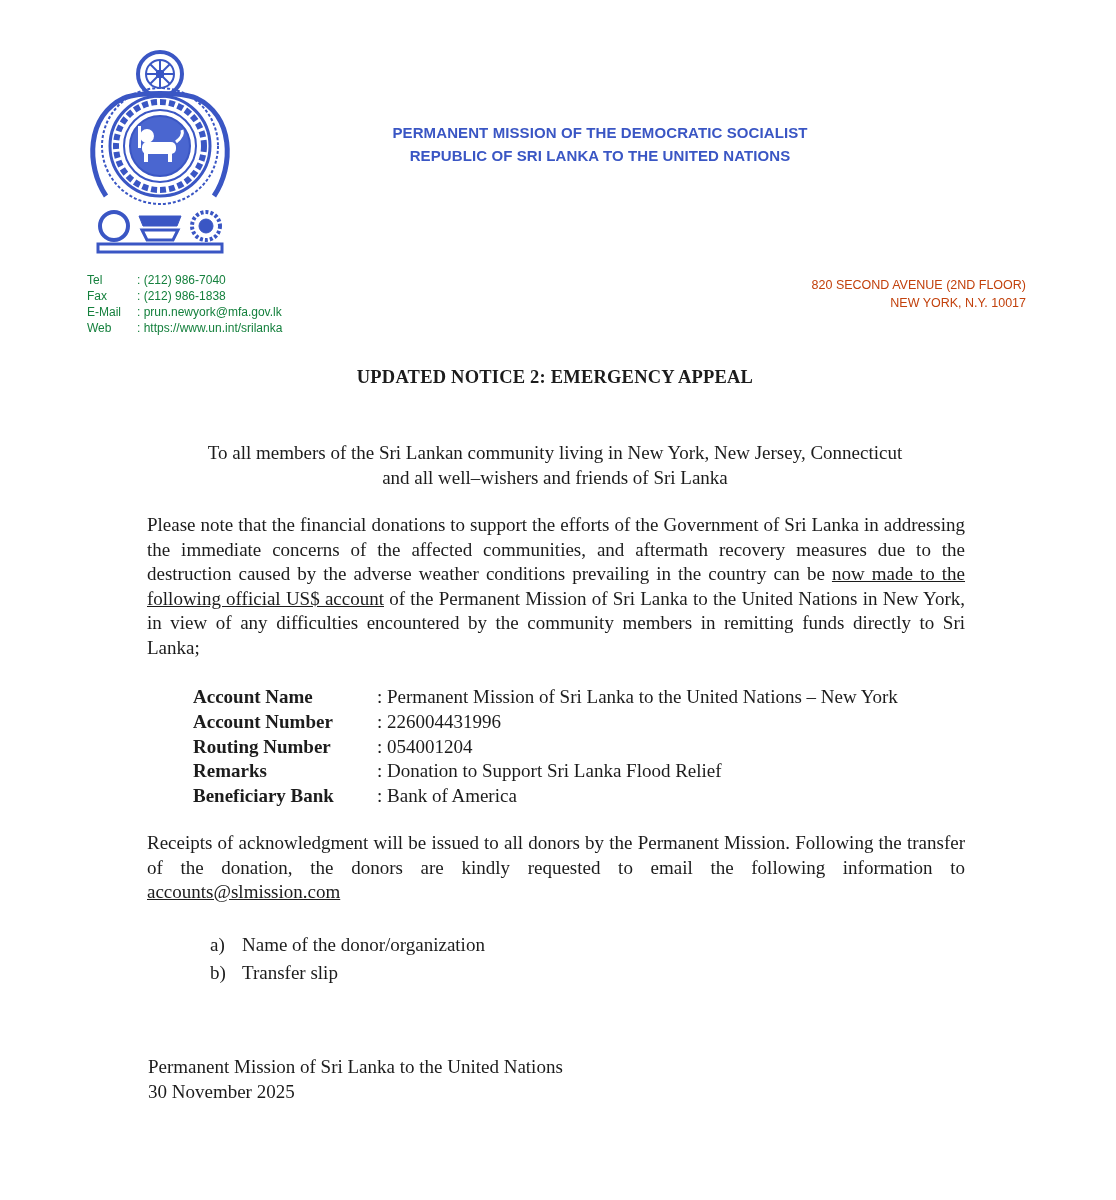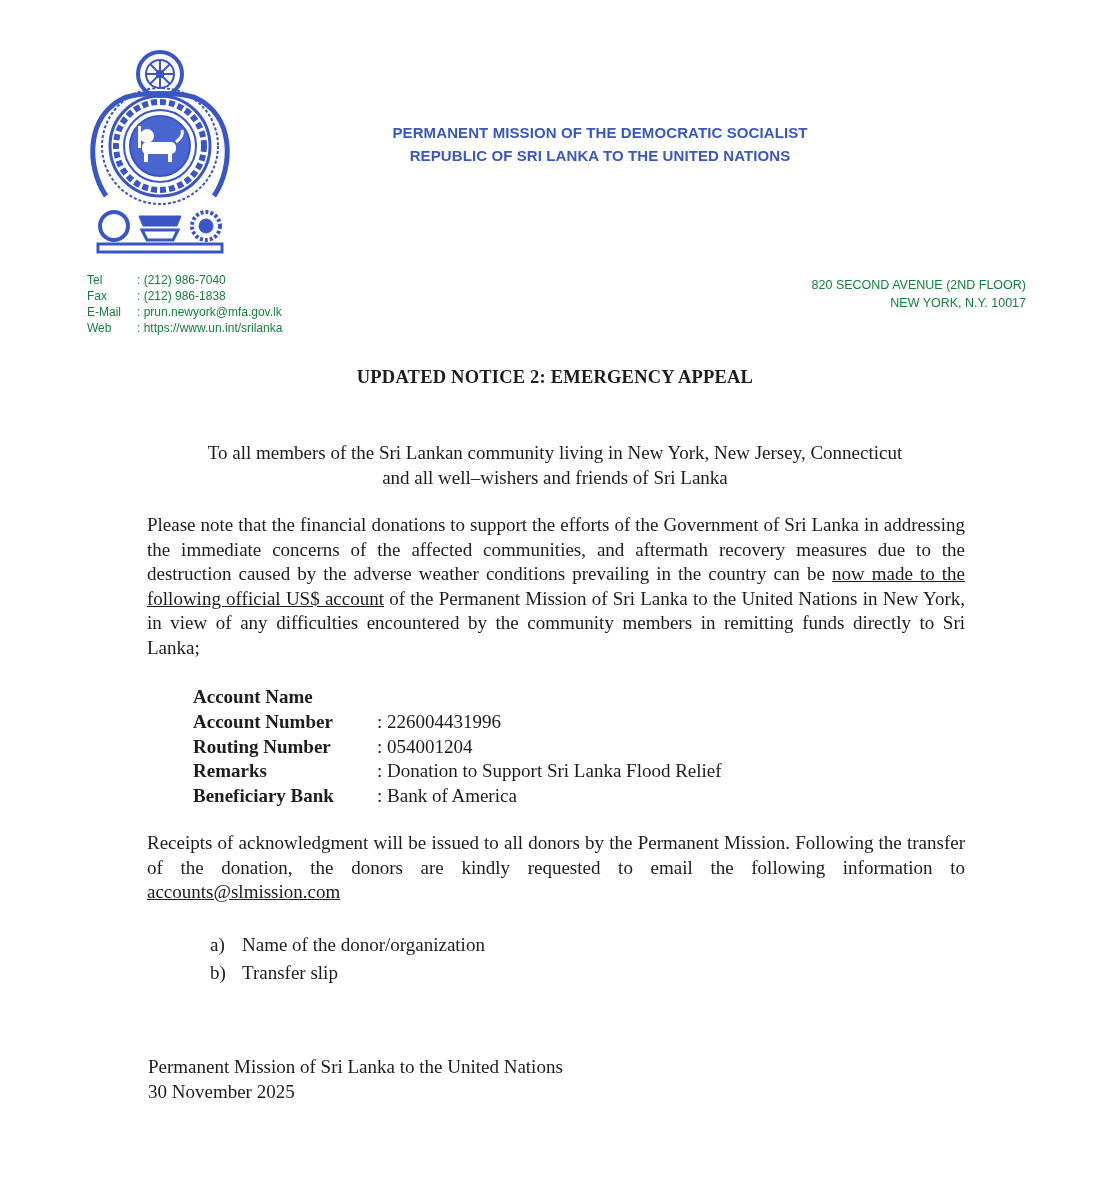--- a/index.html
+++ b/index.html
@@ -11,21 +11,21 @@
     .mission-title { position: absolute; left: 300px; top: 121px; width: 600px; text-align: center;
       font-family: "Liberation Sans", sans-serif; font-weight: bold; font-size: 15px; line-height: 23px;
       color: #3a56c4; letter-spacing: 0.1px; }
 
     .contact { position: absolute; left: 87px; top: 272px; font-family: "Liberation Sans", sans-serif;
       font-size: 12px; line-height: 16px; color: #15803d; }
     .contact .row { display: flex; }
     .contact .lbl { width: 50px; }
 
     .address { position: absolute; right: 90px; top: 276px; text-align: right; font-family: "Liberation Sans", sans-serif;
-      font-size: 12.5px; line-height: 18px; color: #15803d; }
+      font-size: 12.5px; line-height: 18px; color: #c2410c; }
 
     .doc { font-family: "Liberation Serif", serif; color: #1c1c1c; }
     .notice-title { position: absolute; left: 0; top: 367px; width: 1110px; text-align: center;
       font-weight: bold; font-size: 18.5px; letter-spacing: 0.2px; }
 
     .salutation { position: absolute; left: 140px; top: 440px; width: 830px; text-align: center;
       font-size: 19px; line-height: 25px; }
 
     .para { position: absolute; left: 147px; width: 818px; font-size: 19px; line-height: 24.5px; text-align: justify; }
     .p1 { top: 513px; }
@@ -124,20 +124,21 @@
     <div class="salutation">
       <div>To all members of the Sri Lankan community living in New York, New Jersey, Connecticut</div>
       <div>and all well–wishers and friends of Sri Lanka</div>
     </div>
 
     <div class="para p1"><span>Please note that the financial donations to support the efforts of the Government of Sri Lanka in addressing the immediate concerns of the affected communities, and aftermath recovery measures due to the destruction caused by the adverse weather conditions prevailing in the country can be </span><span class="u">now made to the following official US$ account</span><span> of the Permanent Mission of Sri Lanka to the United Nations in New York, in view of any difficulties encountered by the community members in remitting funds directly to Sri Lanka;</span></div>
 
     <div class="acct">
       <div class="row">
         <span class="k">Account Name</span>
+        <span>: Permanent Mission of Sri Lanka to the United Nations – New York</span>
       </div>
       <div class="row">
         <span class="k">Account Number</span>
         <span>: 226004431996</span>
       </div>
       <div class="row">
         <span class="k">Routing Number</span>
         <span>: 054001204</span>
       </div>
       <div class="row">

